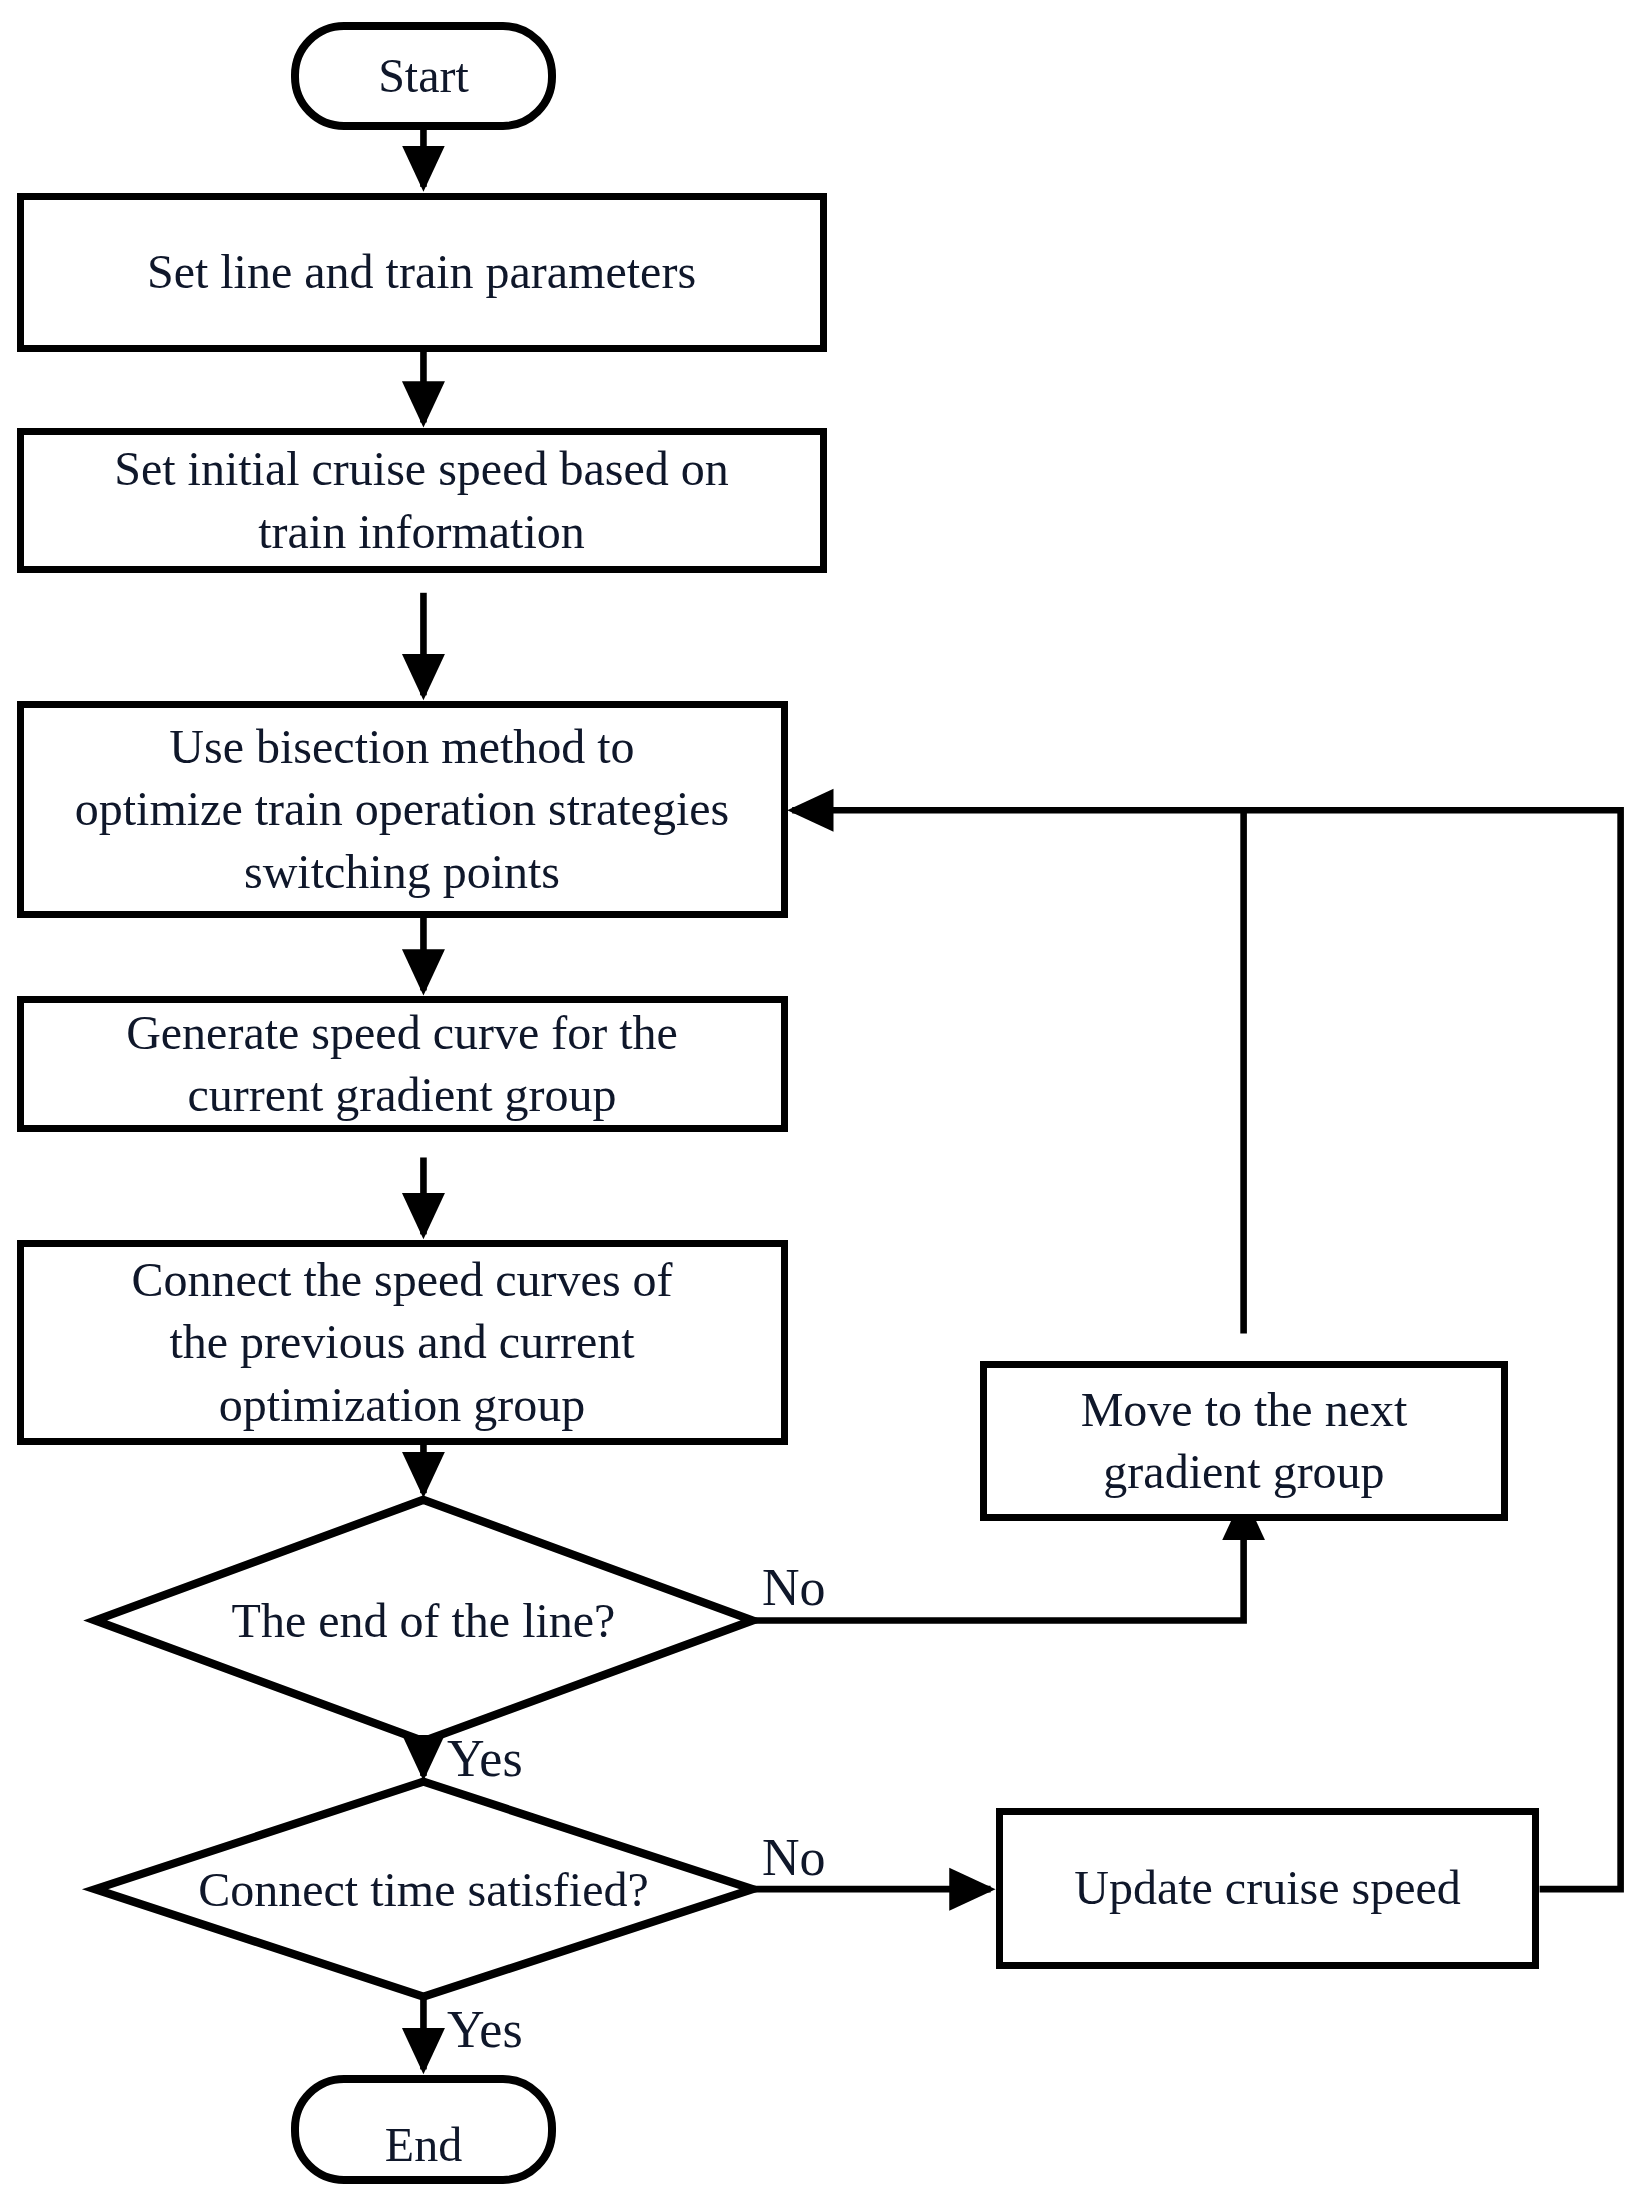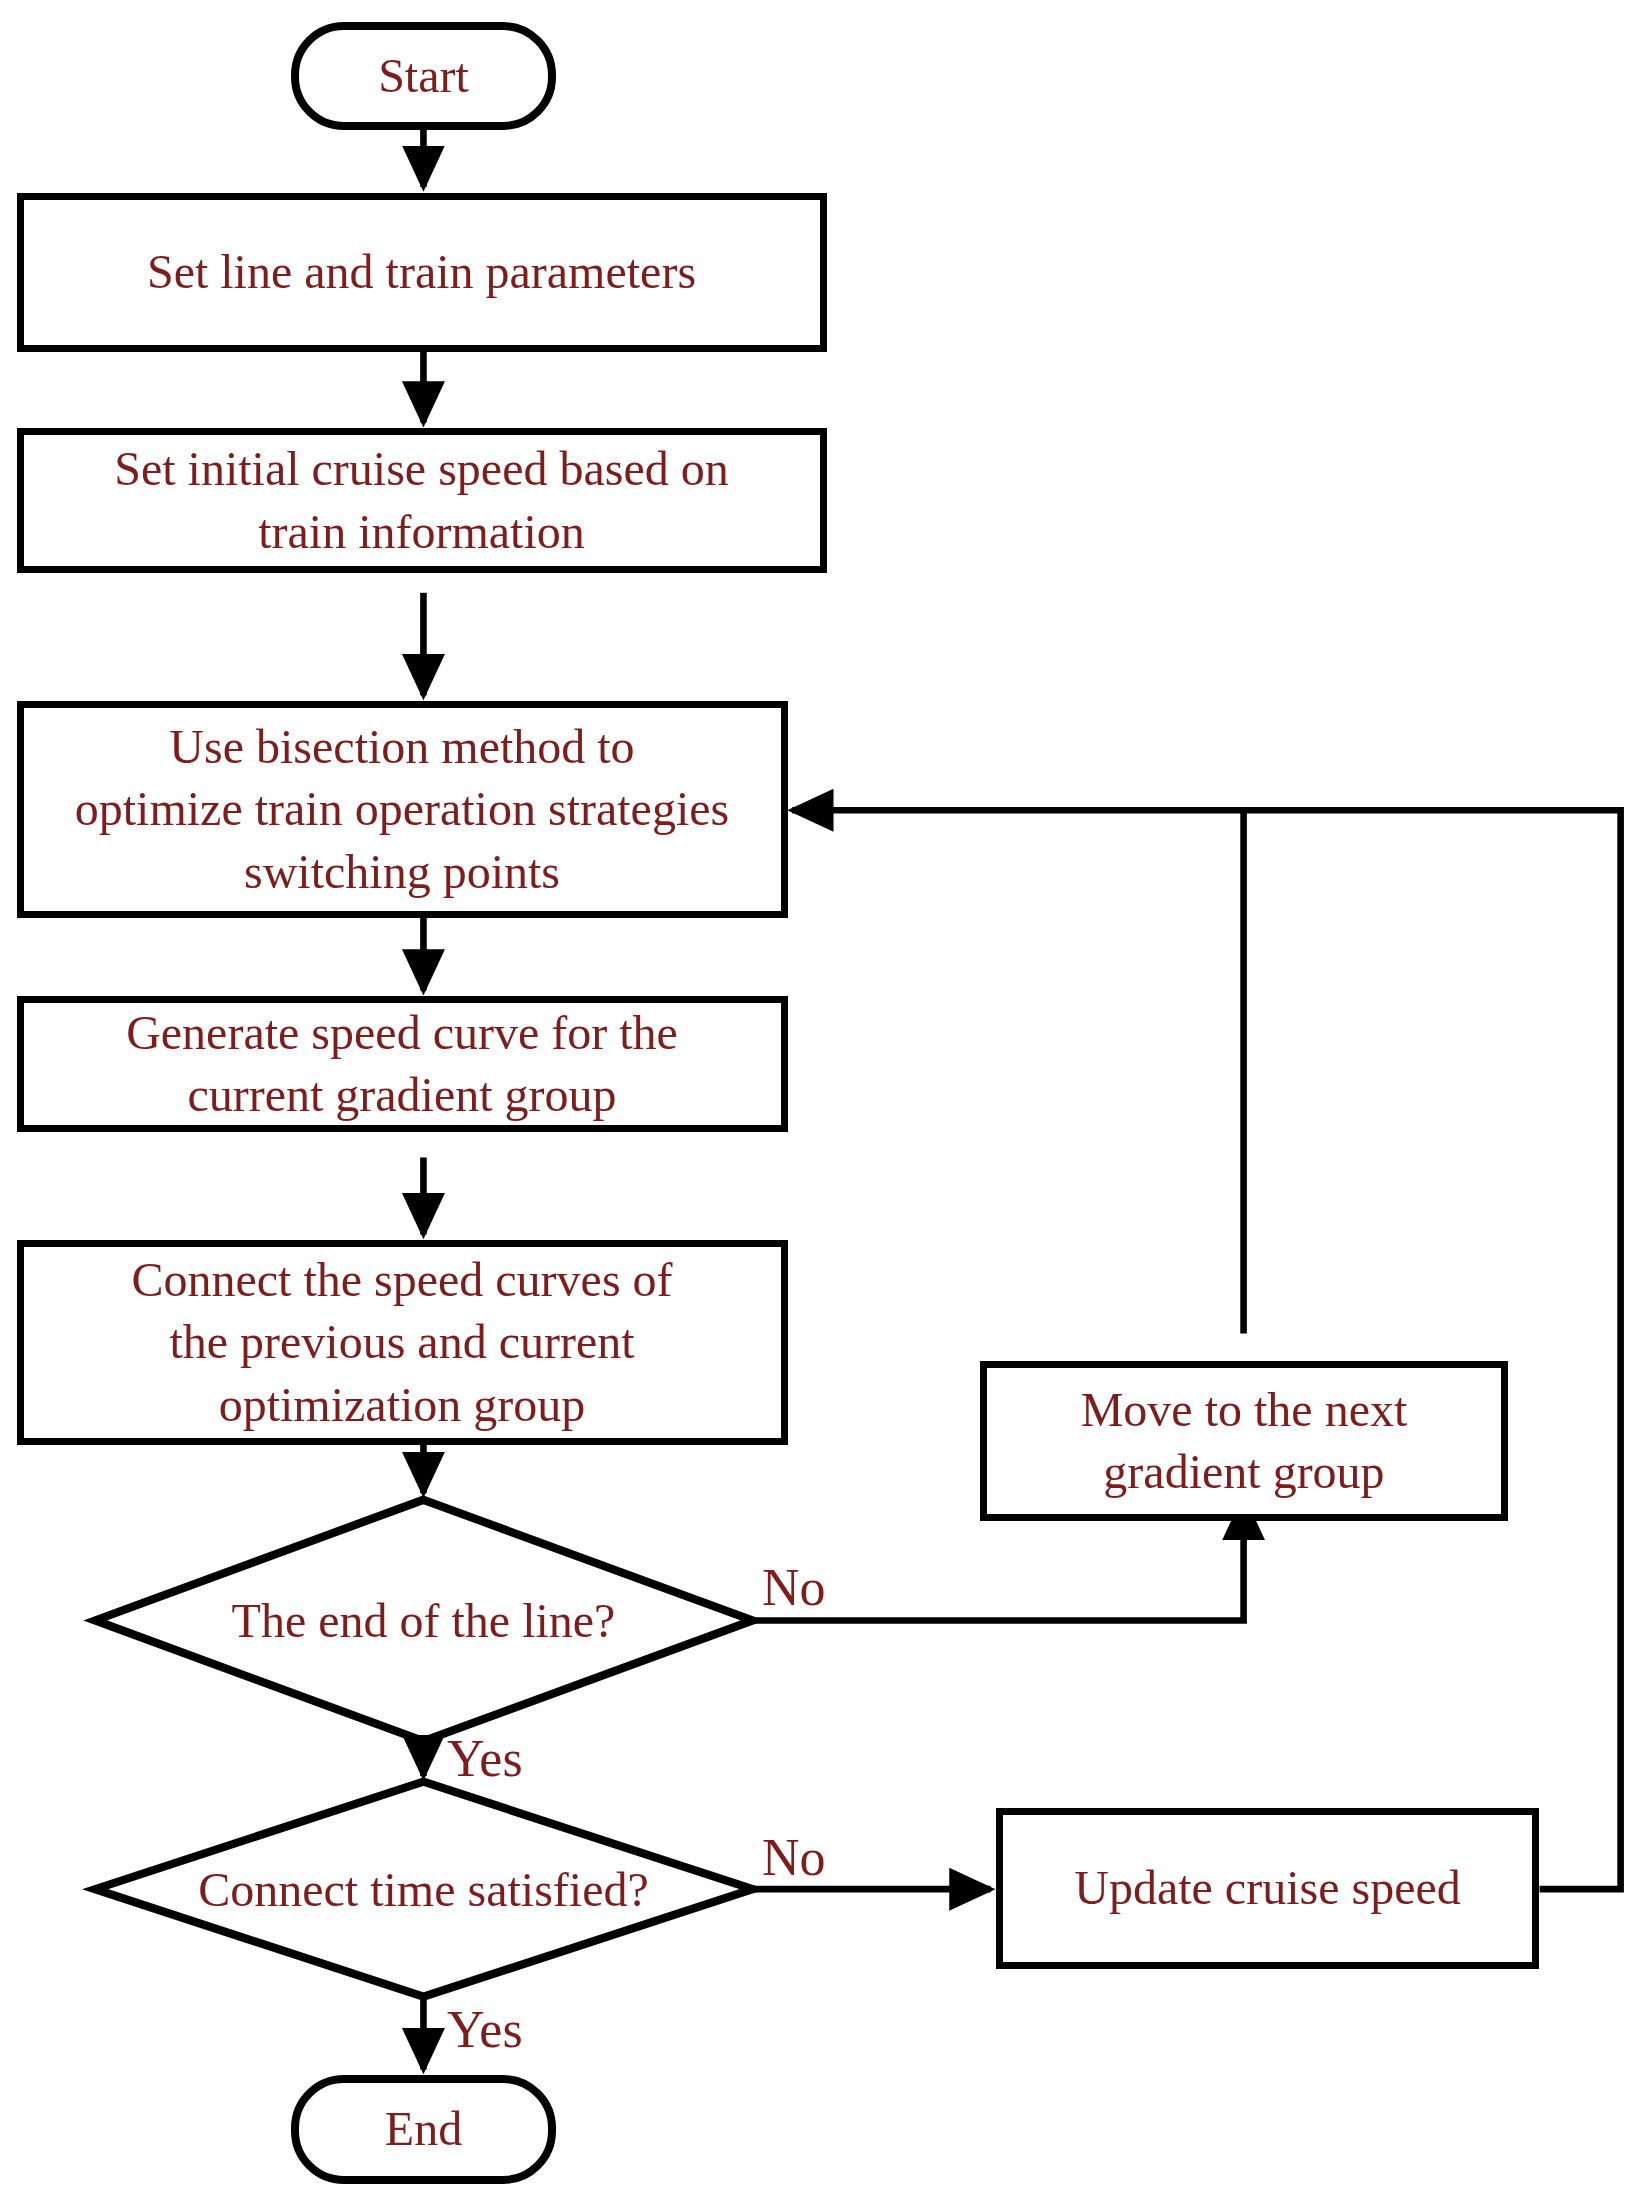--- a/index.html
+++ b/index.html
@@ -2,21 +2,21 @@
 <html style="font-size:13.2px"><head>
 <meta charset="utf-8">
 <style>
   html, body { margin: 0; padding: 0; background: #ffffff; }
   .stage {
     position: relative;
     width: 1653px;
     height: 2205px;
     background: #ffffff;
     font-family: "Liberation Serif", "DejaVu Serif", serif;
-    color: #7f1d1d;
+    color: #0f172a;
   }
   .stage svg.wires {
     position: absolute;
     left: 0; top: 0;
     width: 1653px; height: 2205px;
     z-index: 1;
   }
   .node {
     position: absolute;
     box-sizing: border-box;
@@ -57,21 +57,21 @@
   }
   
   .n-start        { left: 291px;  top: 22px;   width: 265px; height: 108px; }
   .n-set-params   { left: 16.5px;   top: 193px;  width: 810px; height: 159px; }
   .n-set-cruise   { left: 16.5px;   top: 428px;  width: 810px; height: 145px; }
   .n-bisection    { left: 16.5px;   top: 701px;  width: 771px; height: 217px; }
   .n-generate     { left: 16.5px;   top: 996px; width: 771px; height: 136px; }
   .n-connect      { left: 16.5px;   top: 1240px; width: 771px; height: 205px; }
   .n-move-next    { left: 980px; top: 1334px; width: 528px; height: 160px; margin-top: 27px; }
   .n-update-speed { left: 996px; top: 1808px; width: 543px; height: 161px; }
-  .n-end          { left: 291px;  top: 2075px; width: 265px; height: 109px; }
+  .n-end          { left: 291px;  top: 2075px; width: 265px; height: 109px; align-items: flex-end; }
   .l-end-of-line  { left: 112px;  top: 1567px; width: 623px; height: 107px; }
   .l-running-time { left: 112px;  top: 1836px; width: 623px; height: 107px; }
   .el-no1  { left: 762px; top: 1559px; }
   .el-yes1 { left: 447px; top: 1730px; }
   .el-no2  { left: 762px; top: 1829px; }
   .el-yes2 { left: 447px; top: 2001px; }
 </style>
 </head>
 <body>
 

